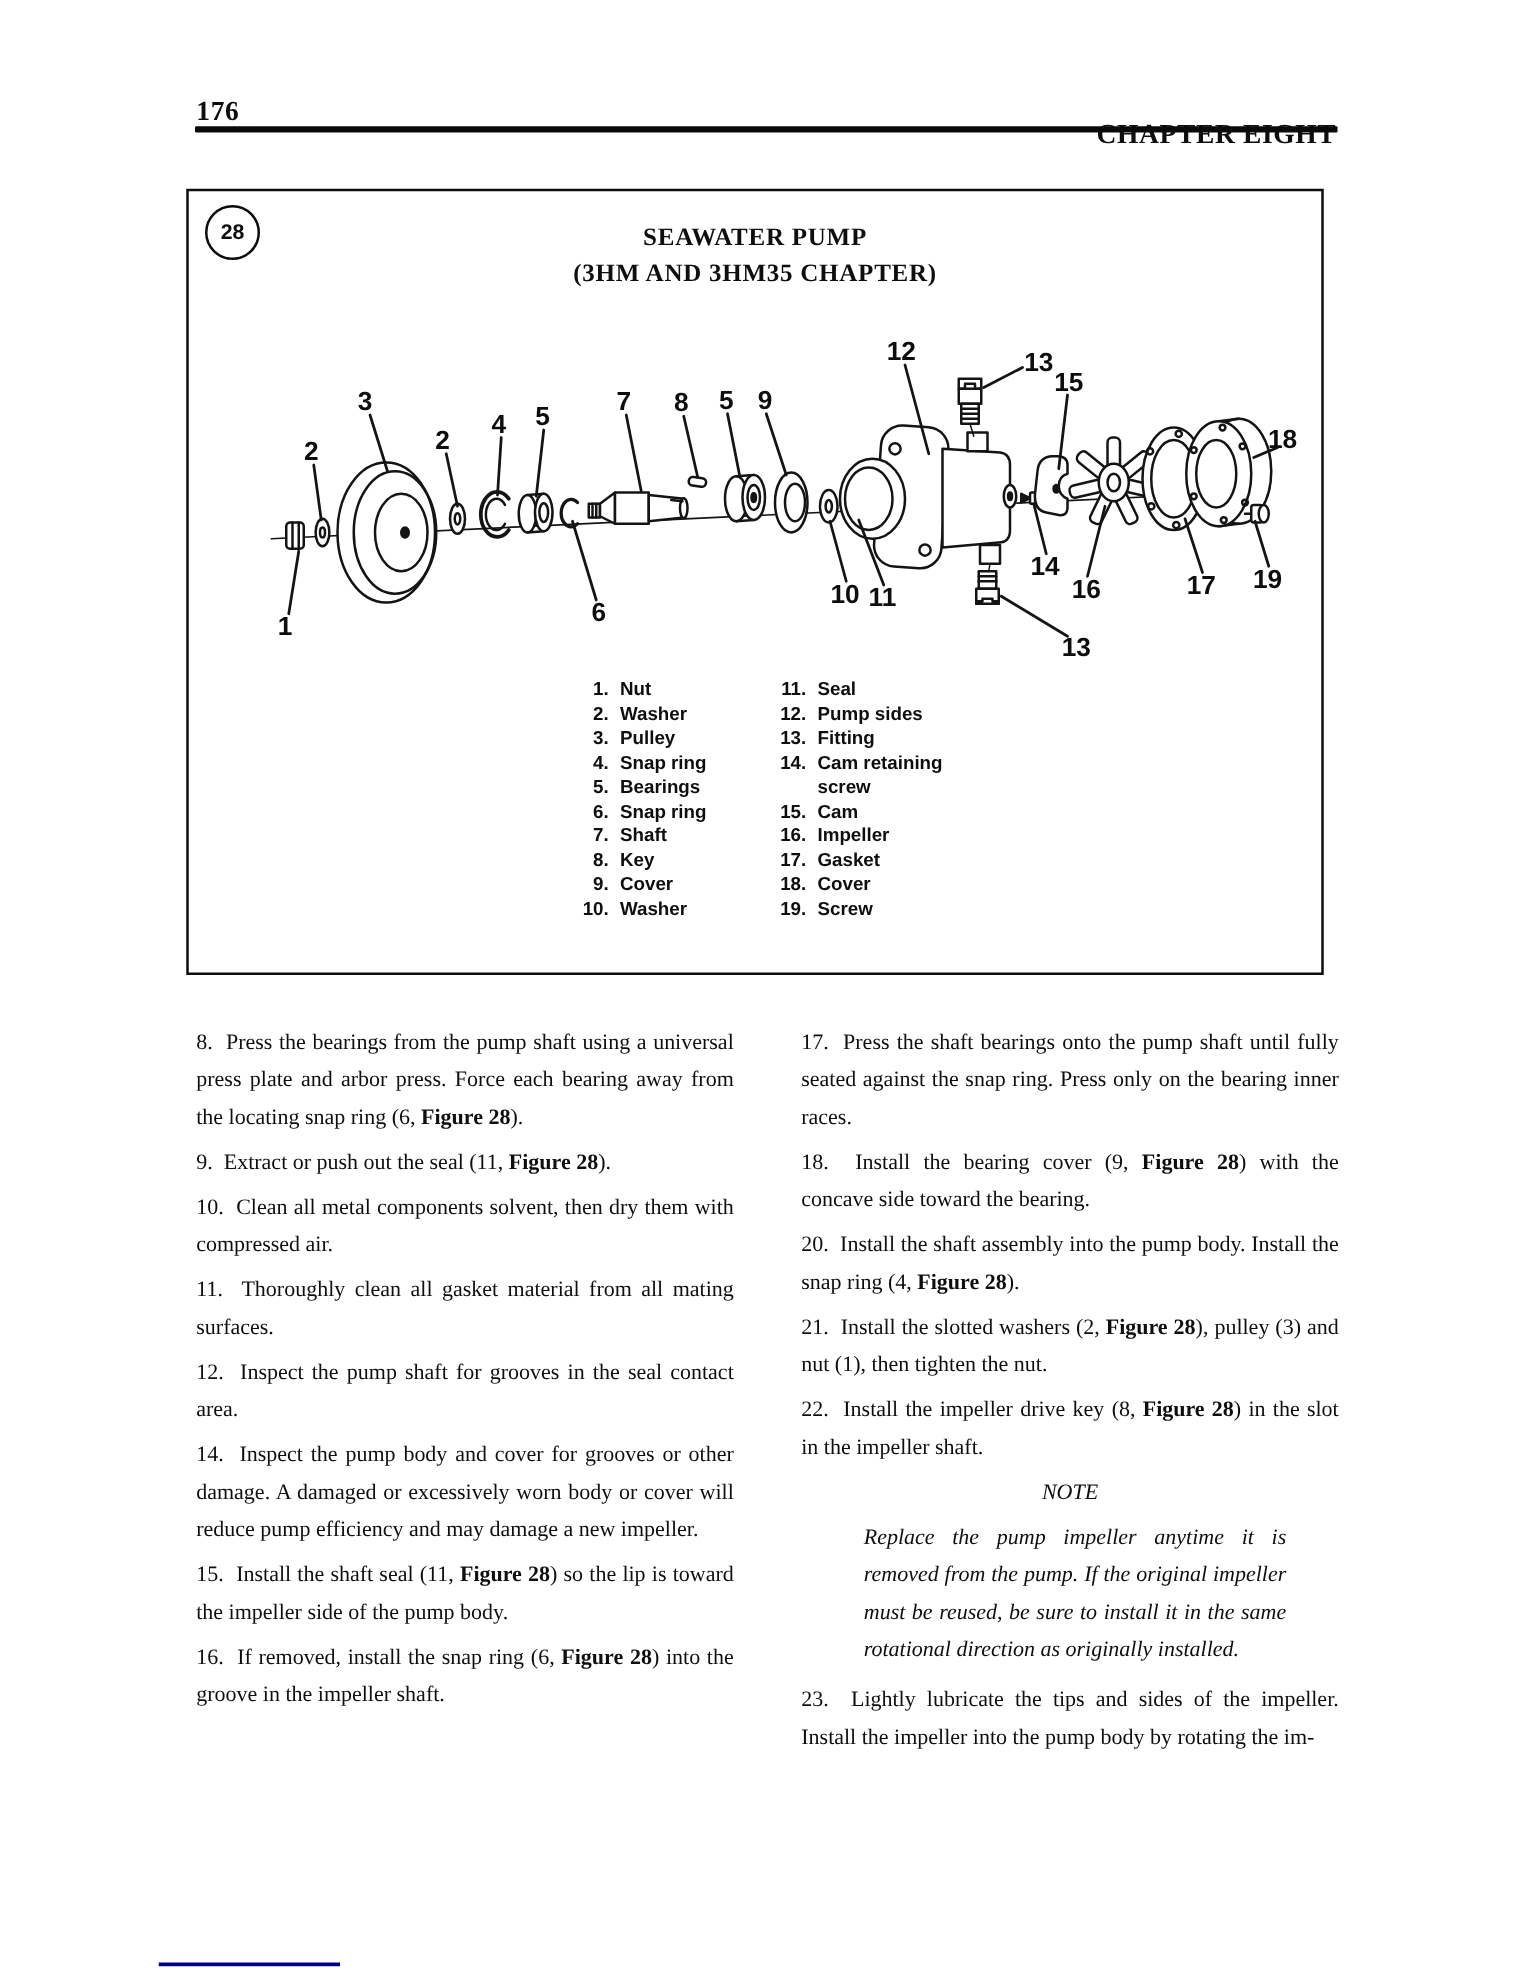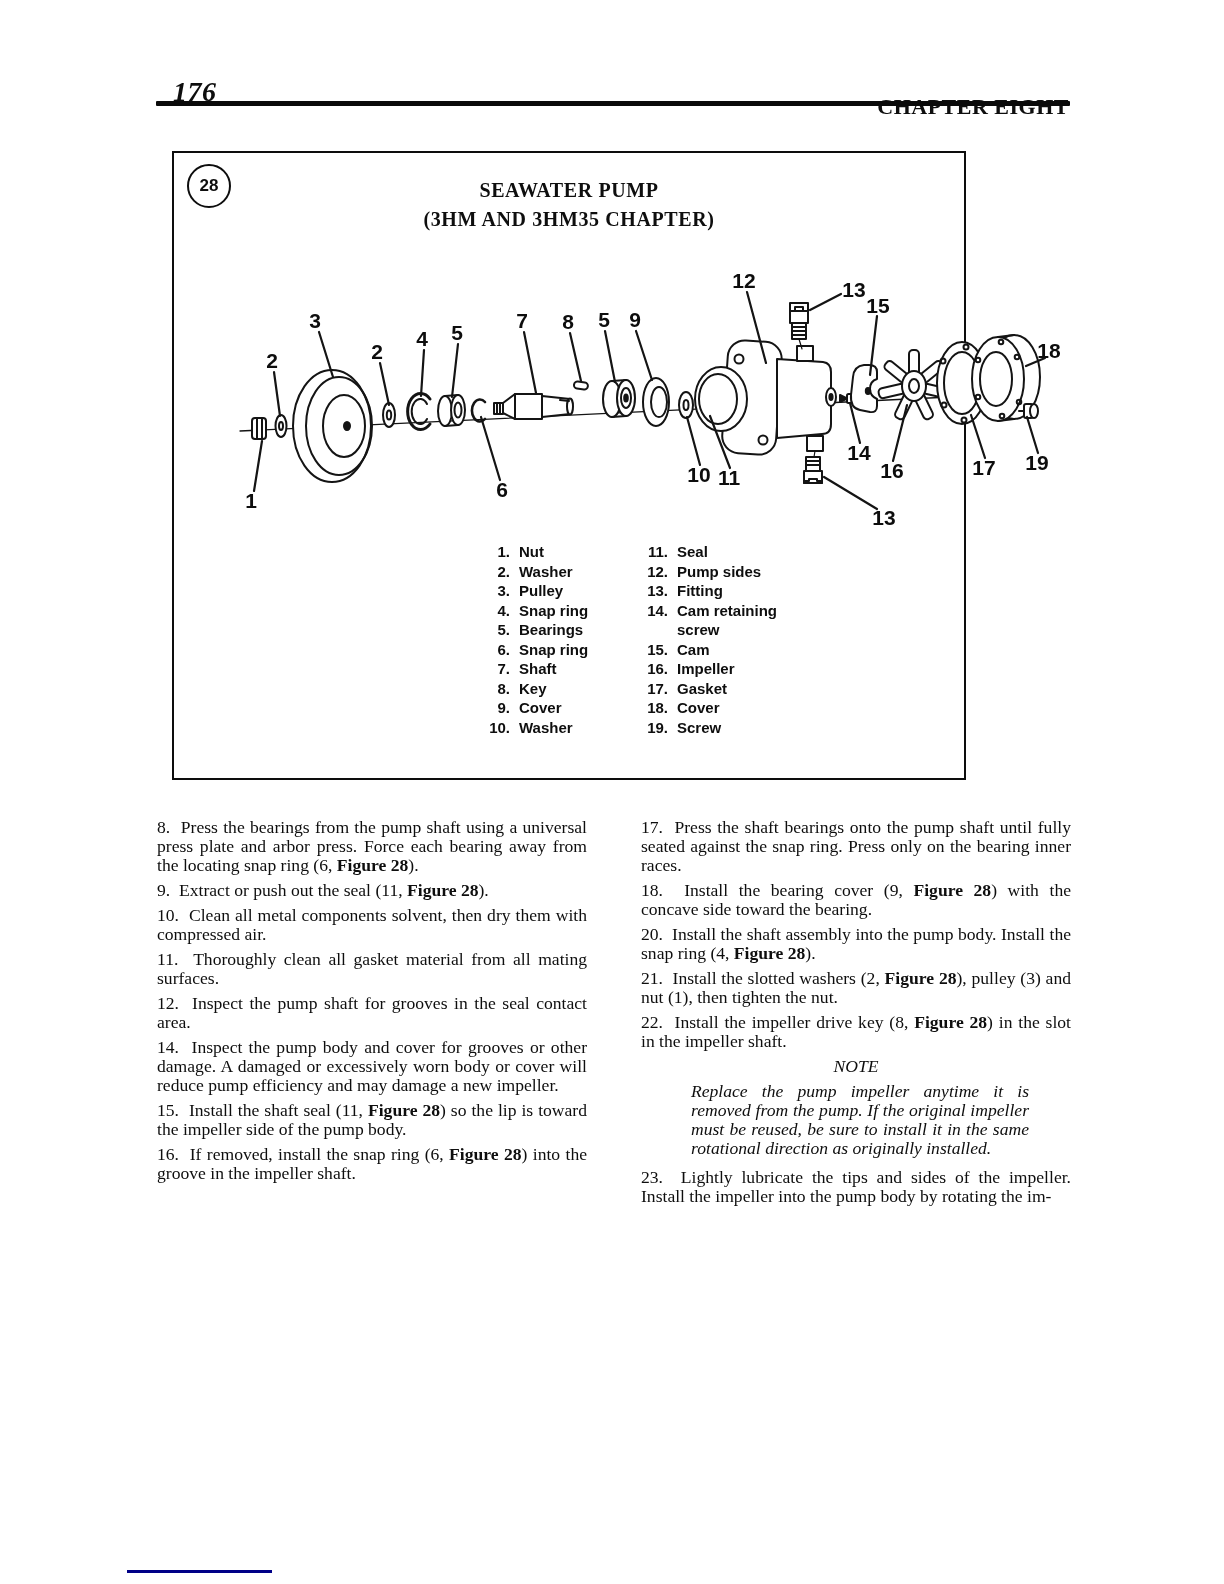--- a/index.html
+++ b/index.html
@@ -4,34 +4,34 @@
 <style>
   html,body{margin:0;padding:0;}
   body{
     width:1224px;height:1584px;position:relative;
     background:#ffffff;color:#0e0e0e;
     font-family:"Liberation Serif", serif;
     overflow:hidden;
   }
   
   .page-number{
-    position:absolute;left:173px;top:76px;
-    font-size:28px;font-weight:bold;letter-spacing:.5px;font-style:italic;
+    position:absolute;left:157px;top:76px;
+    font-size:22px;font-weight:bold;letter-spacing:.5px;
   }
   .chapter-title{
     position:absolute;right:155px;top:94px;
     font-size:22px;font-weight:bold;letter-spacing:.5px;
   }
   .header-rule{
     position:absolute;left:156px;top:101px;width:914px;height:5px;
     background:#0a0a0a;border-radius:1px;
   }
   
   .figure-box{
-    position:absolute;left:172px;top:151px;width:794px;height:629px;
+    position:absolute;left:149px;top:151px;width:910px;height:629px;
     border:2.5px solid #0d0d0d;background:#fff;box-sizing:border-box;
   }
   .figure-badge{
     position:absolute;left:13px;top:11px;width:40px;height:40px;
     border:2.5px solid #0d0d0d;border-radius:50%;
     display:flex;align-items:center;justify-content:center;
     font-family:"Liberation Sans", sans-serif;font-weight:bold;font-size:17px;
   }
   .fig-title{
     position:absolute;left:0;top:23px;width:100%;text-align:center;
@@ -51,21 +51,21 @@
   }
   .parts-col{display:flex;flex-direction:column;}
   .parts-col.col1{width:158px;}
   .parts-col.col2{width:220px;}
   .parts-row{display:flex;}
   .pnum{width:36px;text-align:right;flex:0 0 36px;}
   .plabel{margin-left:9px;white-space:pre-line;}
   
   .text-col{
     position:absolute;top:818px;width:430px;
-    font-size:17.6px;line-height:19px;text-align:justify;
+    font-size:17.6px;line-height:30px;text-align:justify;
   }
   .text-col.left{left:157px;}
   .text-col.right{left:641px;}
   .text-col p{margin:0 0 6px 0;}
   .note-block{margin-top:0;margin-bottom:10px;}
   .note-heading{
     text-align:center;font-style:italic;font-size:17.6px;margin:0 0 2px 0;
   }
   .note-text{
     font-style:italic;margin:0 42px 8px 50px !important;text-align:justify;

